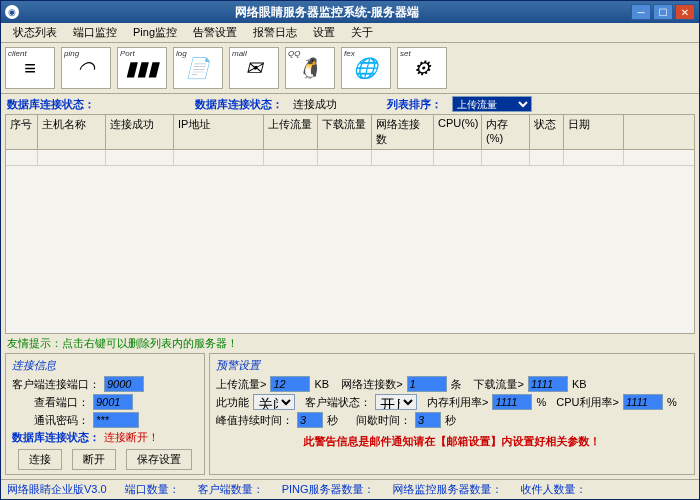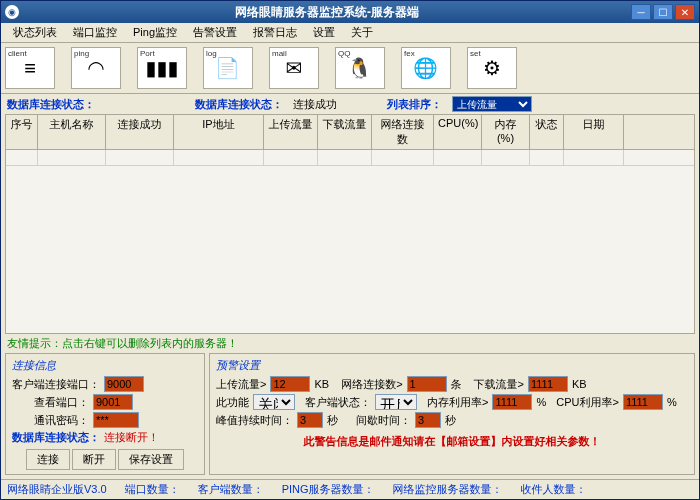--- a/index.html
+++ b/index.html
@@ -6,49 +6,49 @@
 body { font-family: "Microsoft YaHei", SimSun, sans-serif; font-size: 11px; background: #ece9d8; }
 .window { width: 700px; height: 500px; border: 1px solid #0a246a; display: flex; flex-direction: column; }
 .titlebar { background: linear-gradient(#3b6ea5,#1e4e8c); color: #fff; height: 22px; display: flex; align-items: center; padding: 0 4px; }
 .titlebar-icon { width: 14px; height: 14px; background: #fff; border-radius: 50%; margin-right: 4px; display: flex; align-items: center; justify-content: center; font-size: 9px; color: #1e4e8c; }
 .title-text { flex: 1; font-weight: bold; font-size: 12px; text-align: center; }
 .win-btns { display: flex; gap: 2px; }
 .win-btn { width: 20px; height: 16px; background: #4f8bd6; border: 1px solid #2a5a9e; color: #fff; font-size: 10px; display: flex; align-items: center; justify-content: center; cursor: pointer; }
 .win-btn.close { background: #d44a2a; }
 .menubar { background: #ece9d8; height: 20px; display: flex; align-items: center; padding: 0 4px; border-bottom: 1px solid #aca899; }
 .menu-item { padding: 2px 8px; cursor: pointer; }
-.toolbar { background: #ece9d8; padding: 4px; display: flex; gap: 16px; border-bottom: 1px solid #aca899; }
+.toolbar { background: #ece9d8; padding: 4px; display: flex; gap: 6px; border-bottom: 1px solid #aca899; font-style: italic; }
 .tool-btn { width: 50px; height: 42px; border: 1px solid #aca899; background: #fff; display: flex; flex-direction: column; align-items: center; justify-content: center; cursor: pointer; position: relative; font-size: 8px; }
 .tool-btn .lbl { position: absolute; top: 1px; left: 2px; font-size: 8px; color: #333; }
 .tool-icon { font-size: 20px; }
 .statusrow { background: #ece9d8; padding: 2px 6px; display: flex; align-items: center; gap: 10px; font-size: 11px; }
 .blue { color: #0033cc; font-weight: bold; }
 .red { color: #cc0000; }
 .sel { height: 16px; font-size: 10px; background: #003399; color: #fff; border: 1px solid #7f9db9; width: 80px; }
 .grid { flex: 1; background: #f4f3ee; border: 1px solid #aca899; margin: 0 4px; overflow: hidden; }
 .grid-header { display: flex; background: #ece9d8; border-bottom: 1px solid #aca899; }
-.grid-header div { padding: 2px 4px; border-right: 1px solid #aca899; font-size: 11px; text-align: center; }
+.grid-header div { padding: 2px 4px; border-right: 1px solid #aca899; font-size: 11px; text-align: left; }
 .gh0{width:32px}.gh1{width:68px}.gh2{width:68px}.gh3{width:90px}.gh4{width:54px}.gh5{width:54px}.gh6{width:62px}.gh7{width:48px}.gh8{width:48px}.gh9{width:34px}.gh10{width:60px}
 .grid-body { height: 100%; background: #f4f3ee; }
 .grid-row { display: flex; border-bottom: 1px solid #d4d0c8; height: 16px; }
 .grid-row div { border-right: 1px solid #d4d0c8; }
 .hint { color: #008000; padding: 2px 6px; font-size: 11px; }
 .panels { display: flex; gap: 4px; padding: 0 4px 4px; }
 .panel { border: 1px solid #aca899; padding: 4px 6px; background: #ece9d8; }
 .panel-title { color: #0033cc; margin-bottom: 3px; font-size: 11px; font-style: italic; }
 .panel-row { display: flex; align-items: center; gap: 4px; margin: 2px 0; font-size: 11px; }
-.inp { border: 1px solid #7f9db9; height: 16px; padding: 0 2px; font-size: 11px; width: 40px; background: #c2410c; }
+.inp { border: 1px solid #7f9db9; height: 16px; padding: 0 2px; font-size: 11px; width: 40px; background: #3b82f6; font-style: italic; }
 .inp.pw { width: 46px; }
 .btn { border: 1px solid #aca899; background: #ece9d8; padding: 2px 10px; font-size: 11px; cursor: pointer; }
 .sel2 { border: 1px solid #7f9db9; height: 16px; font-size: 15px; width: 42px; }
 .left-panel { width: 200px; }
 .right-panel { flex: 1; }
 .footer { background: #ece9d8; border-top: 1px solid #aca899; padding: 2px 6px; display: flex; gap: 18px; font-size: 11px; }
 .footer span { color: #0033cc; }
-.btnrow { display: flex; gap: 2px; margin-top: 4px; justify-content: center; }
+.btnrow { display: flex; gap: 10px; margin-top: 4px; justify-content: center; }
 </style>
 </head>
 <body>
 
 <div class="window">
   <div class="titlebar">
     <div class="titlebar-icon">◉</div>
     <div class="title-text">网络眼睛服务器监控系统-服务器端</div>
     <div class="win-btns">
       <div class="win-btn">─</div>

